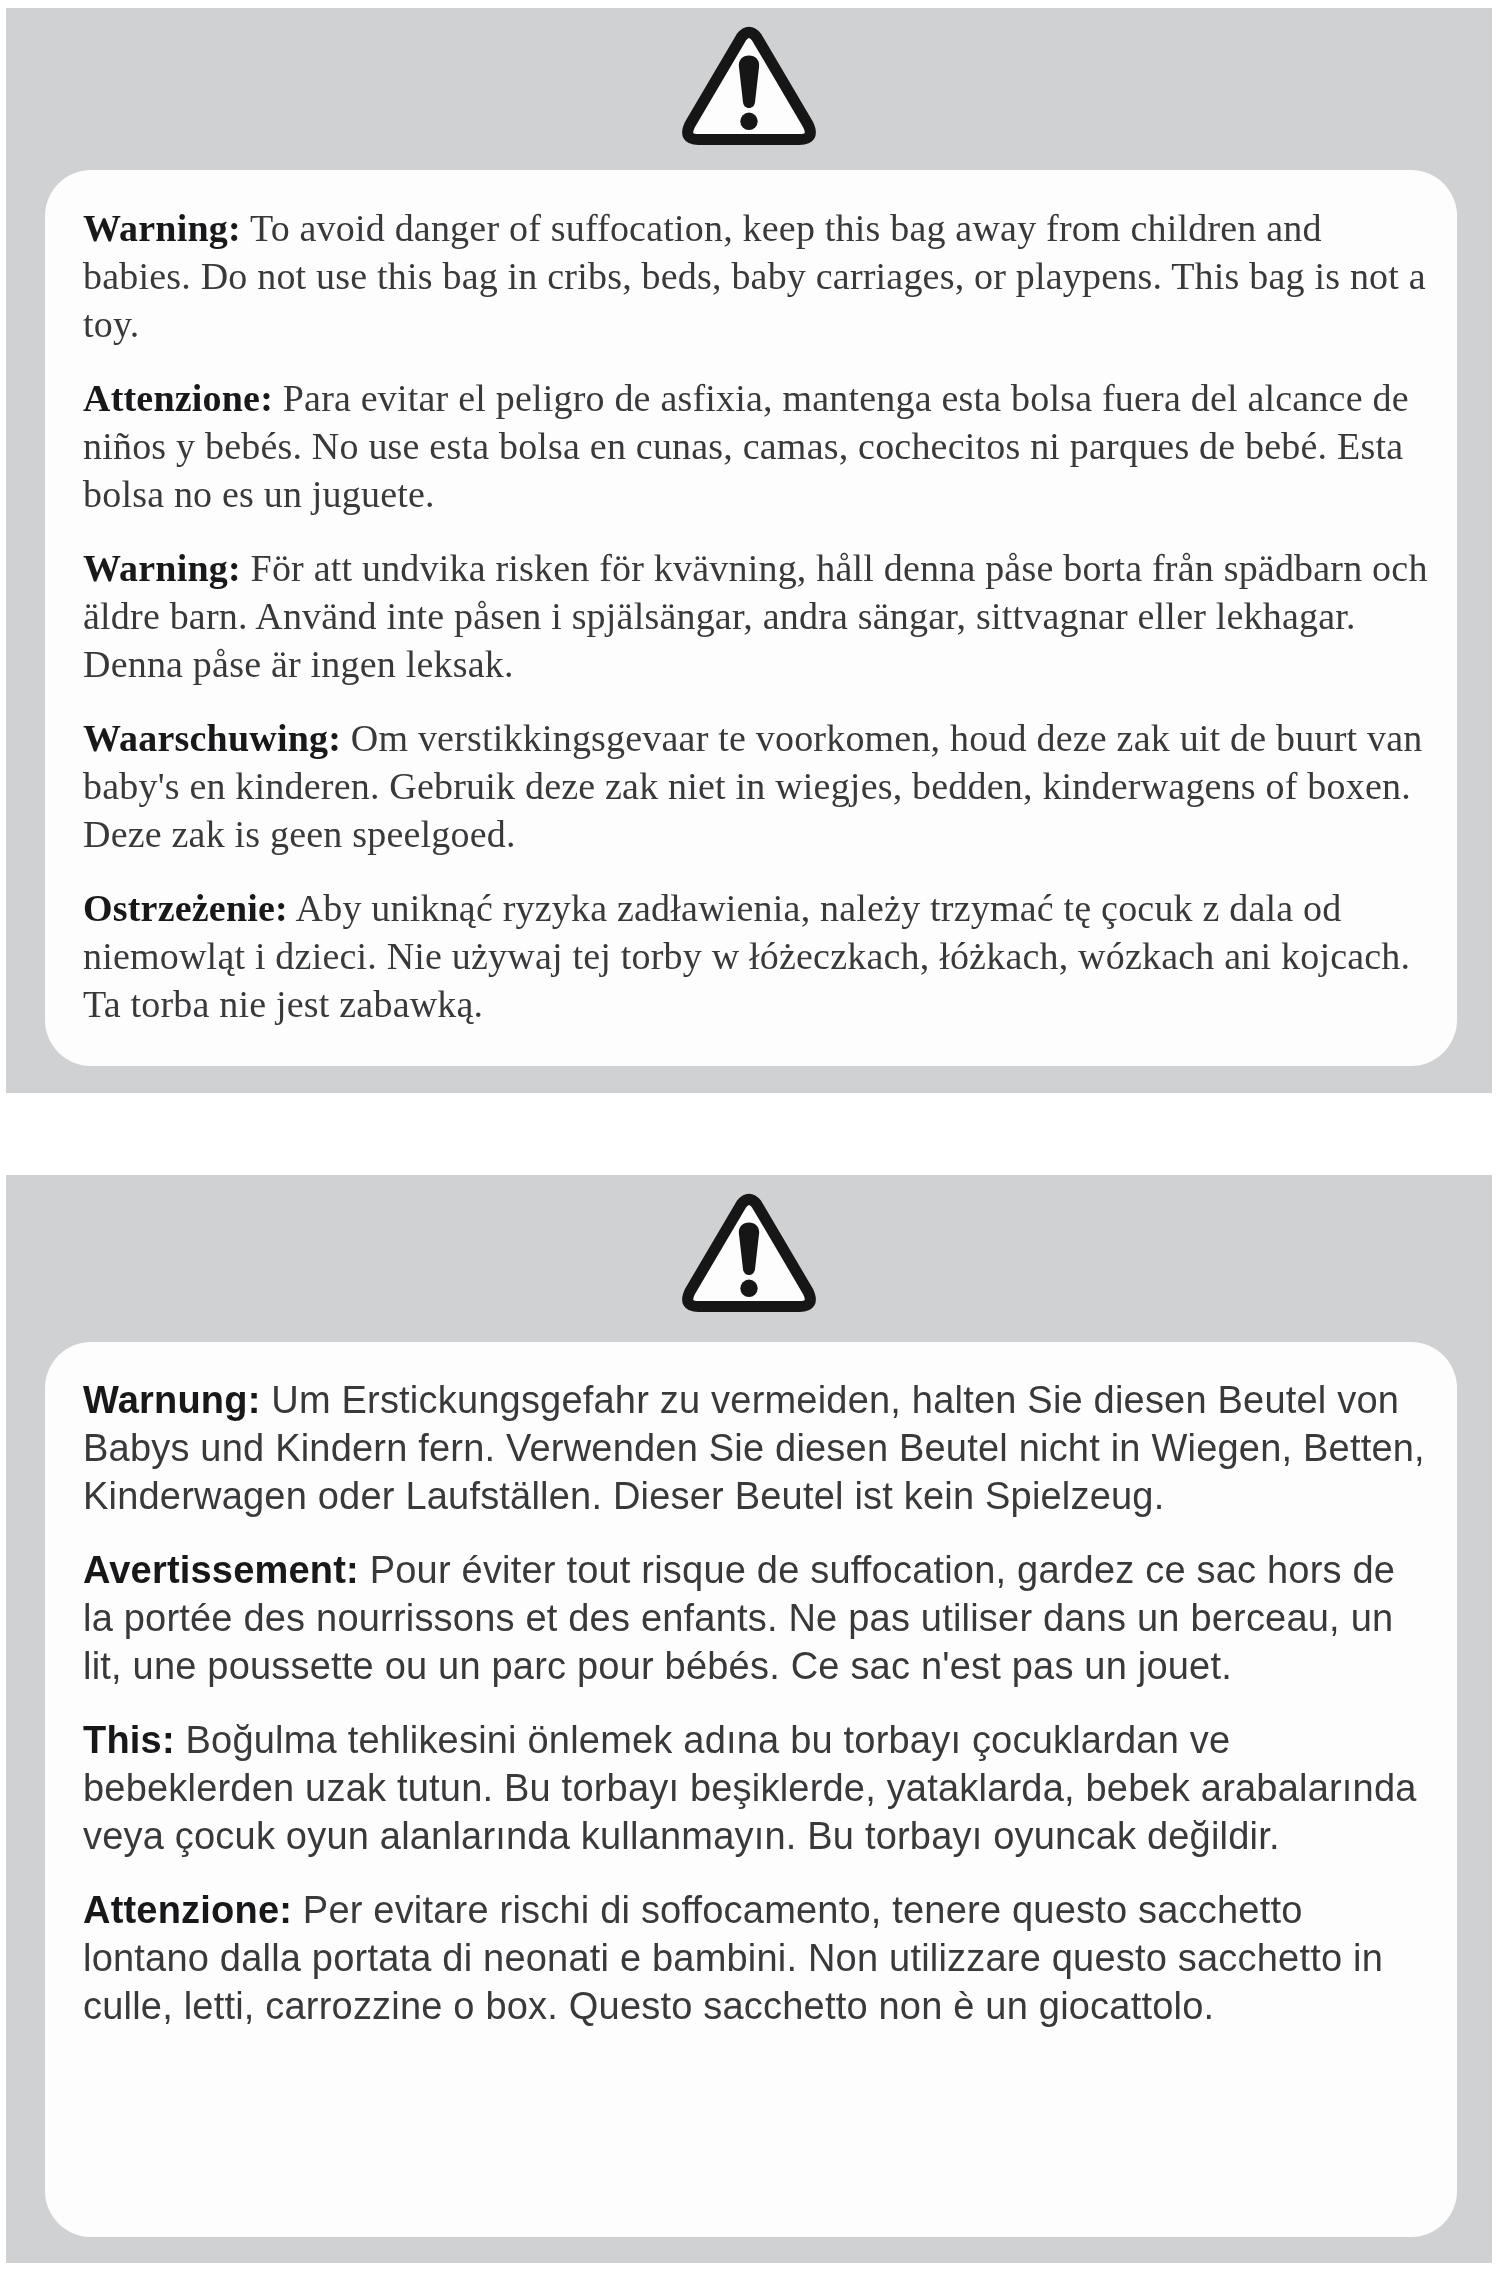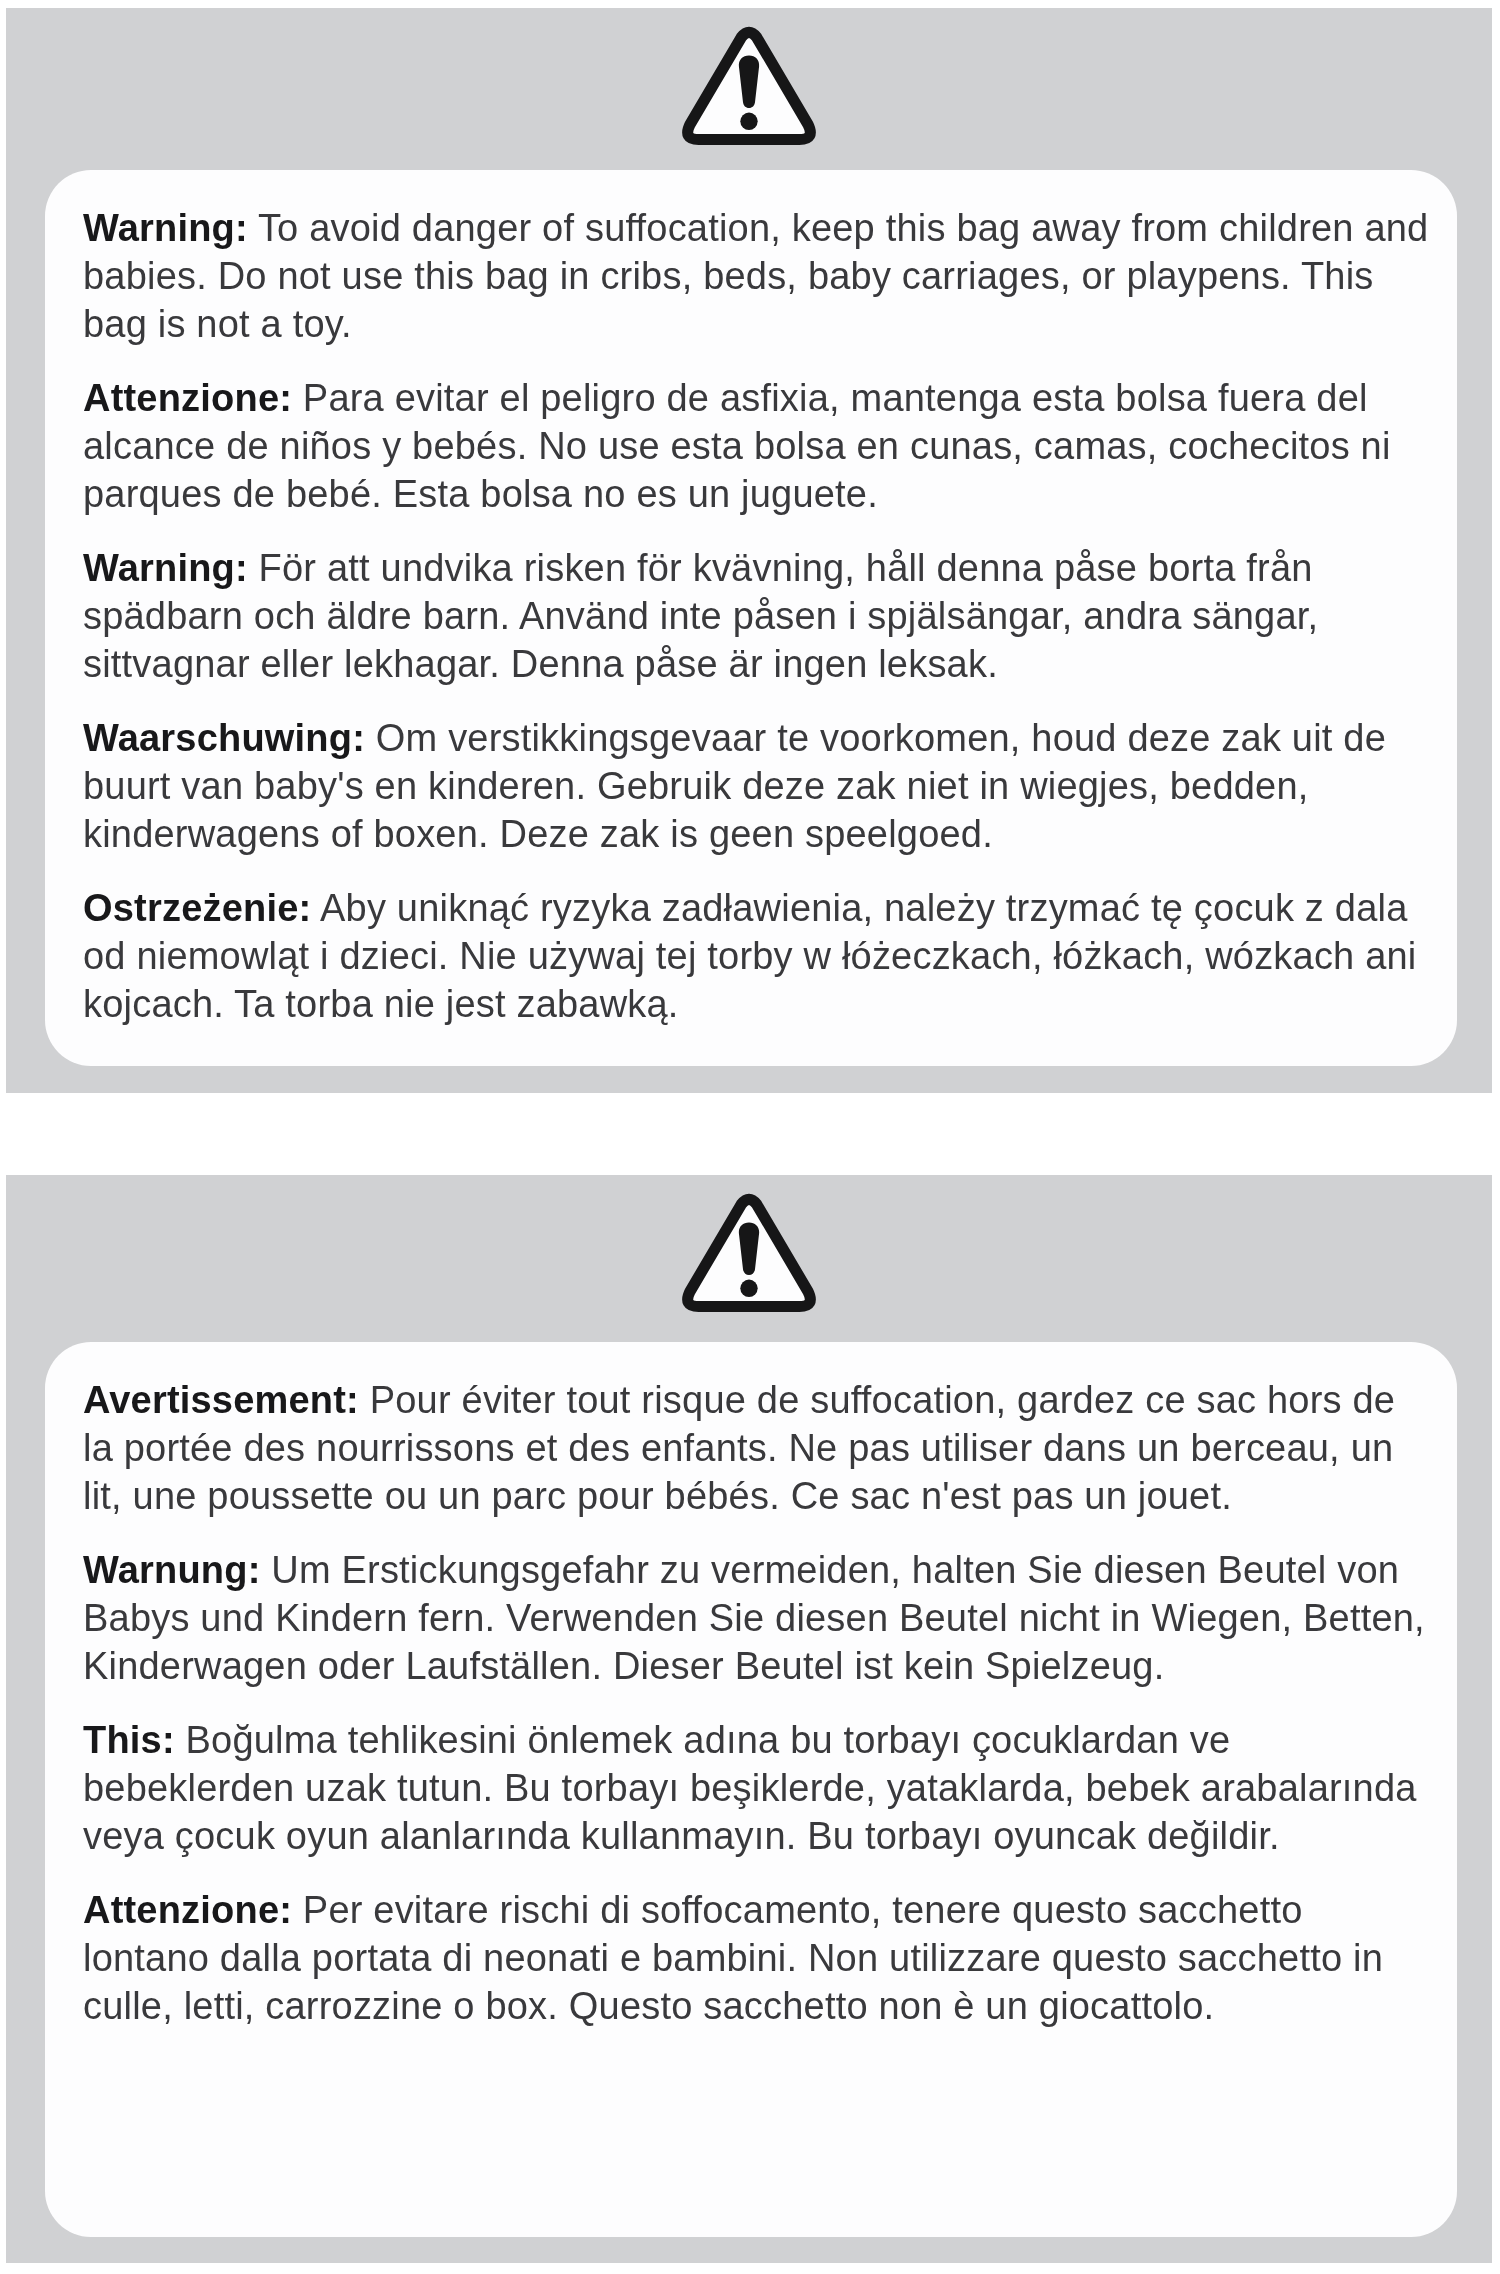--- a/index.html
+++ b/index.html
@@ -41,21 +41,21 @@
   }
   .card {
     position: absolute;
     left: 39px;
     right: 35px;
     background: var(--card-bg);
     border-radius: 46px;
     padding: 34px 26px 14px 38px;
     overflow: hidden;
   }
-  .panel-top .card { top: 162px; bottom: 27px; }
+  .panel-top .card { top: 162px; bottom: 27px; font-family: Liberation Serif, serif; }
   .panel-bottom .card { top: 167px; bottom: 26px; }
   .warning-para {
     margin: 0 0 26px 0;
     font-size: 38px;
     line-height: 48px;
     color: var(--text);
     letter-spacing: 0.2px;
   }
   .warning-para strong {
     color: var(--label);
@@ -86,20 +86,20 @@
 
   <section class="panel panel-bottom">
     <div class="tri-wrap">
       <svg viewBox="0 0 100 88" width="140" height="124" aria-hidden="true">
         <path d="M44.5 8.5 Q50 1.5 55.5 8.5 L92 70.5 Q97.5 81.5 86 81.5 L14 81.5 Q2.5 81.5 8 70.5 Z" fill="var(--card-bg)" stroke="var(--icon)" stroke-width="8" stroke-linejoin="round"></path>
         <path d="M50 21.5 c4.6 0 7.7 3.3 7.2 7.8 l-2.9 25.4 c-0.3 2.7 -2 4.3 -4.3 4.3 c-2.3 0 -4 -1.6 -4.3 -4.3 l-2.9 -25.4 C42.3 24.8 45.4 21.5 50 21.5 Z" fill="var(--icon)"></path>
         <circle cx="50" cy="68.5" r="6.2" fill="var(--icon)"></circle>
       </svg>
     </div>
     <div class="card">
+        <p class="warning-para"><strong>Warnung:</strong> <span>Um Erstickungsgefahr zu vermeiden, halten Sie diesen Beutel von Babys und Kindern fern. Verwenden Sie diesen Beutel nicht in Wiegen, Betten, Kinderwagen oder Laufställen. Dieser Beutel ist kein Spielzeug.</span></p>
         <p class="warning-para"><strong>Avertissement:</strong> <span>Pour éviter tout risque de suffocation, gardez ce sac hors de la portée des nourrissons et des enfants. Ne pas utiliser dans un berceau, un lit, une poussette ou un parc pour bébés. Ce sac n'est pas un jouet.</span></p>
-        <p class="warning-para"><strong>Warnung:</strong> <span>Um Erstickungsgefahr zu vermeiden, halten Sie diesen Beutel von Babys und Kindern fern. Verwenden Sie diesen Beutel nicht in Wiegen, Betten, Kinderwagen oder Laufställen. Dieser Beutel ist kein Spielzeug.</span></p>
         <p class="warning-para"><strong>This:</strong> <span>Boğulma tehlikesini önlemek adına bu torbayı çocuklardan ve bebeklerden uzak tutun. Bu torbayı beşiklerde, yataklarda, bebek arabalarında veya çocuk oyun alanlarında kullanmayın. Bu torbayı oyuncak değildir.</span></p>
         <p class="warning-para"><strong>Attenzione:</strong> <span>Per evitare rischi di soffocamento, tenere questo sacchetto lontano dalla portata di neonati e bambini. Non utilizzare questo sacchetto in culle, letti, carrozzine o box. Questo sacchetto non è un giocattolo.</span></p>
       </div>
   </section>
 
 </div>
 
 </body></html>

